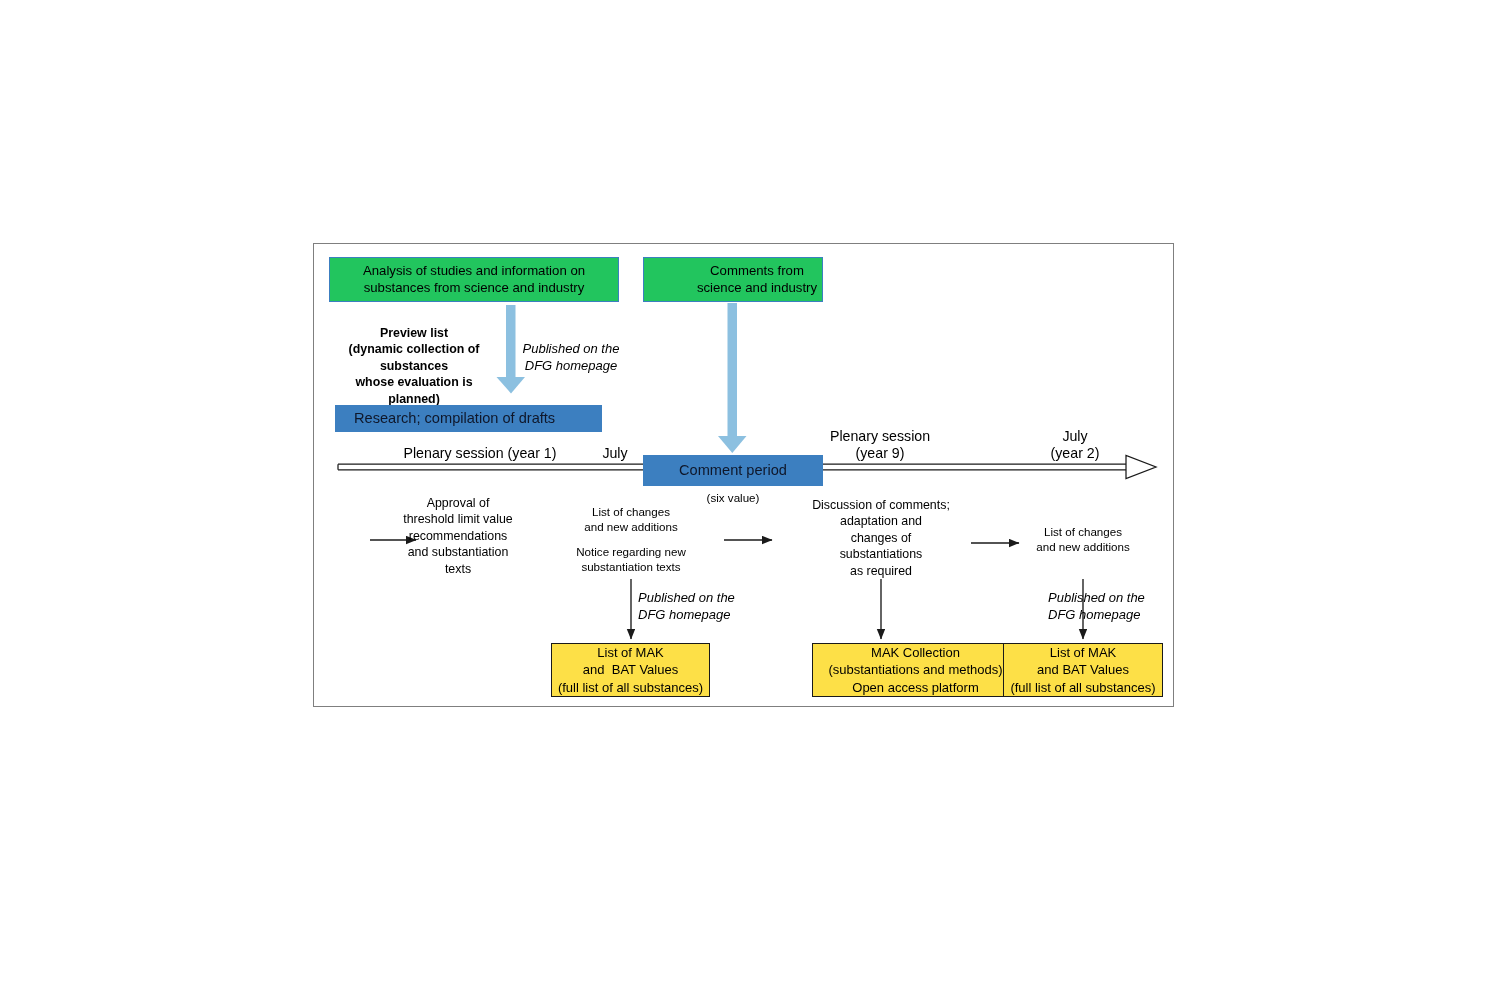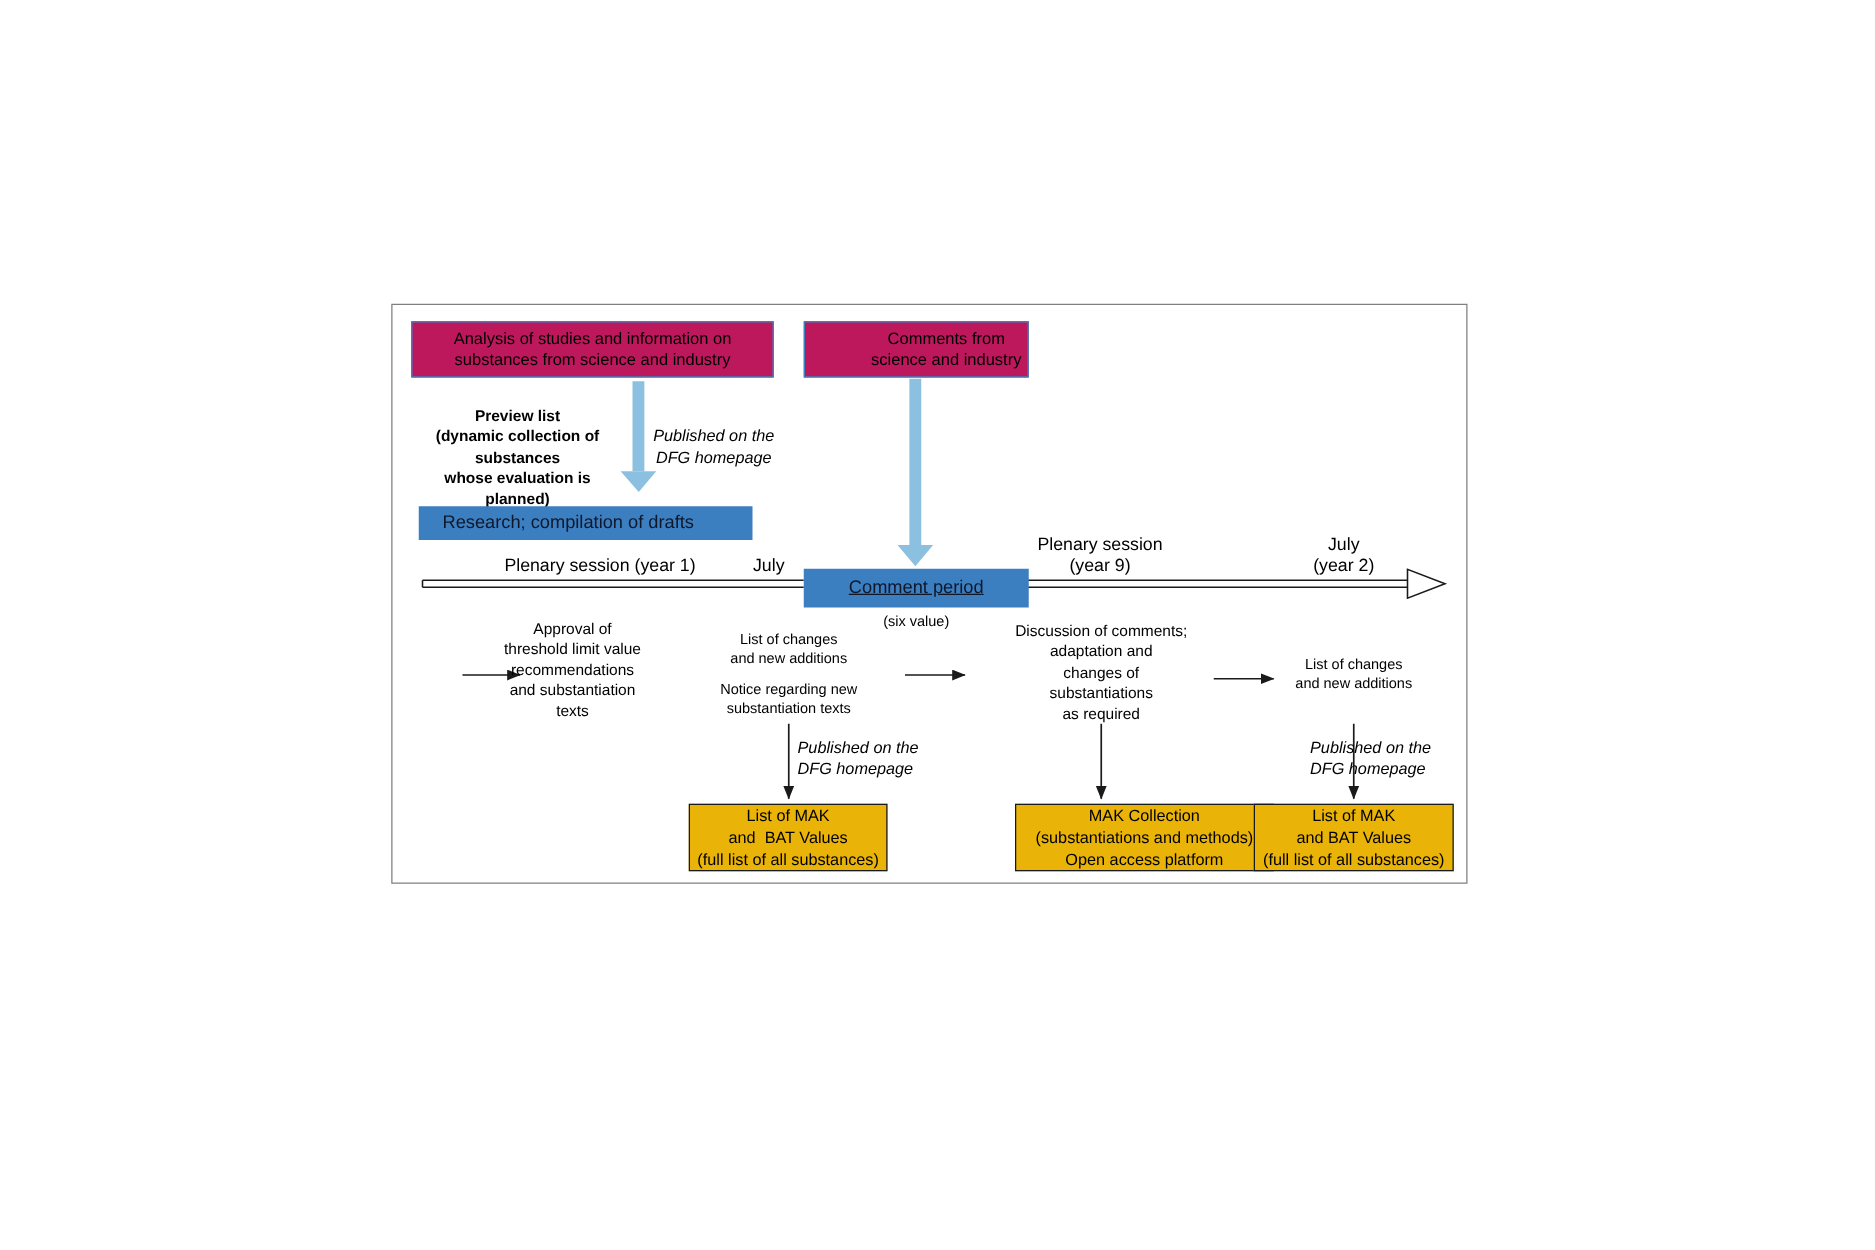--- a/index.html
+++ b/index.html
@@ -27,21 +27,21 @@
     height: 464px;
     border: 1.4px solid #7f7f7f;
     box-sizing: border-box;
     background: #ffffff;
   }
 
   .abs { position: absolute; box-sizing: border-box; }
 
   
   .srcbox {
-    background: #be185d;
+    background: #22c55e;
     border: 1.4px solid #3c7fc0;
     display: flex;
     align-items: center;
     justify-content: center;
     text-align: center;
     font-size: 13.2px;
     line-height: 1.28;
     color: #000;
   }
 
@@ -53,21 +53,21 @@
     align-items: center;
     font-size: 14.6px;
     line-height: 1;
   }
   .bluebar.left { justify-content: flex-start; padding-left: 19px; }
   .bluebar.center { justify-content: center; }
 
   
   .resbox {
     border: 1.2px solid #1a1a1a;
-    background: #eab308;
+    background: #fde047;
     display: flex;
     flex-direction: column;
     align-items: center;
     justify-content: center;
     text-align: center;
     font-size: 13px;
     line-height: 1.34;
   }
   .resbox span { display: block; white-space: pre; }
 
@@ -156,21 +156,21 @@
 
   <div class="abs txt" style="left:329px; top:325px; width:170px;font-weight:bold;">Preview list
 (dynamic collection of substances
 whose evaluation is planned)</div>
 
   <div class="abs txt ital" style="left:521px; top:341px; width:100px;">Published on the
 DFG homepage</div>
 
   <div class="abs bluebar left" style="left:335px; top:405px; width:267px; height:27px;">Research; compilation of drafts</div>
 
-  <div class="abs bluebar center" style="left:643px; top:455px; width:180px; height:31px;text-decoration:underline;">Comment period</div>
+  <div class="abs bluebar center" style="left:643px; top:455px; width:180px; height:31px;">Comment period</div>
 
   <div class="abs txt tl" style="left:370px; top:445px; width:220px;">Plenary session (year 1)</div>
 
   <div class="abs txt tl" style="left:585px; top:445px; width:60px;">July</div>
 
   <div class="abs txt tl" style="left:815px; top:428px; width:130px;">Plenary session
 (year 9)</div>
 
   <div class="abs txt tl" style="left:1033px; top:428px; width:84px;">July
 (year 2)</div>

